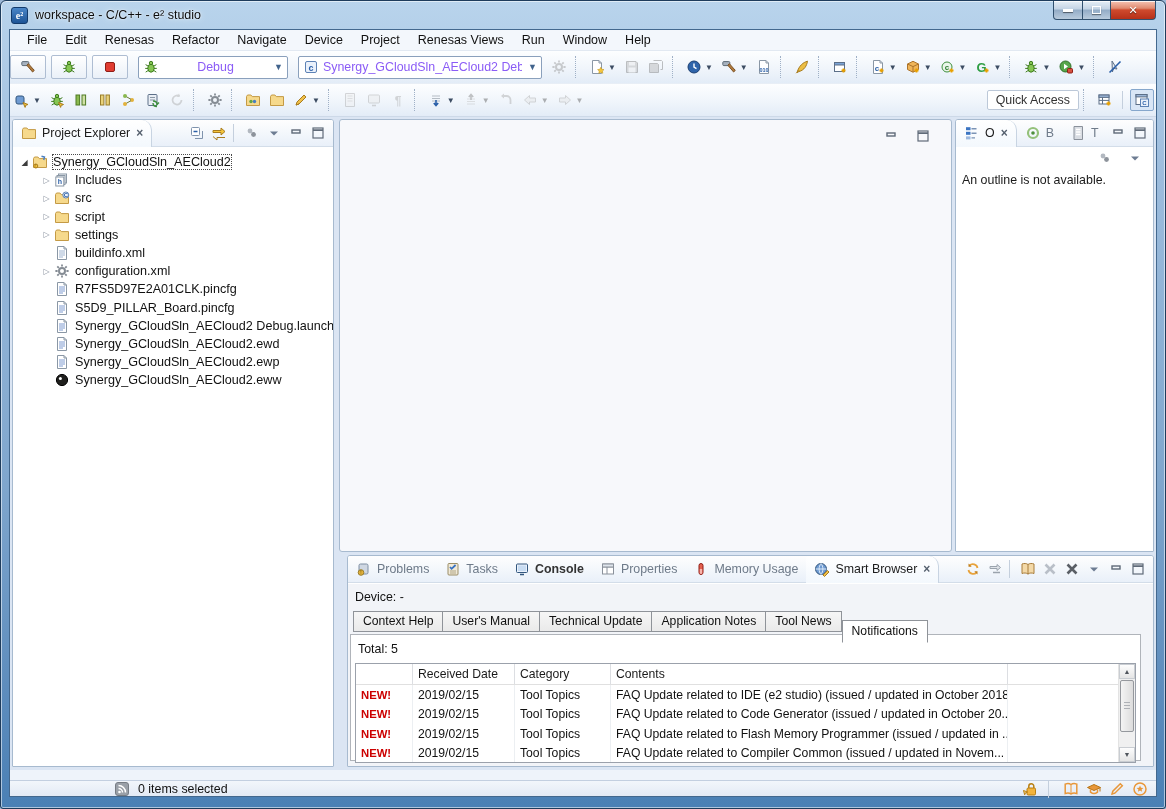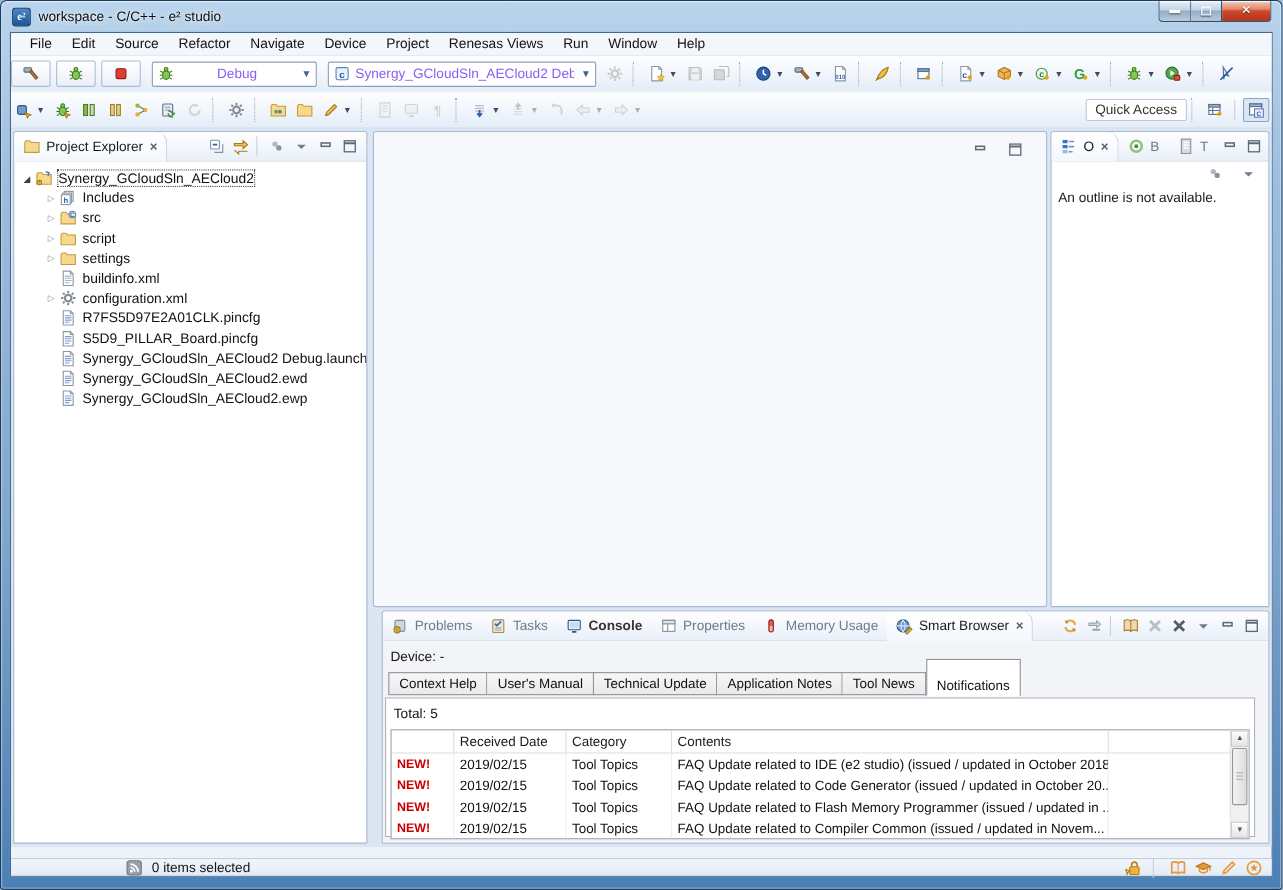--- a/index.html
+++ b/index.html
@@ -77,21 +77,21 @@
   .outline-toolbar { height:22px; display:flex; justify-content:flex-end; align-items:center; padding-right:6px; gap:6px; }
   .outline-msg { font-size:12.4px; color:#1a1a1a; padding:4px 6px; }
 
   .bottom-view { left:337px; top:438px; right:2px; bottom:3px; }
   .bv-content { position:absolute; top:28px; left:0; right:0; bottom:0; background:#f2f4f8; padding:4px 10px 6px 3px; }
   .device-label { font-size:12.4px; color:#111; padding:2px 0 5px 4px; }
   .subtabs { display:flex; align-items:flex-end; height:23px; padding-left:2px; position:relative; z-index:2; }
   .subtab { font-size:12.2px; color:#111; background:linear-gradient(180deg,#f6f6f6,#eaeaea); border:1px solid #8f9399; border-left:none;
     padding:2px 9px 3px; height:21px; }
   .subtab:first-child { border-left:1px solid #8f9399; }
-  .subtab.active { background:#fff; height:34px; border-bottom:1px solid #fff; position:relative; top:1px; border-left:1px solid #8f9399; padding-top:16px; }
+  .subtab.active { background:#fff; height:23px; border-bottom:1px solid #fff; position:relative; top:11px; border-left:1px solid #8f9399; padding-top:3px; }
   .groupbox { position:absolute; left:2px; right:12px; top:50px; bottom:5px; background:#fff; border:1px solid #b0b4ba; }
   .total-label { font-size:12.4px; color:#111; padding:7px 0 6px 7px; }
   .ntable { position:absolute; left:4px; right:4px; top:28px; height:100px; border:1px solid #9ba1ab; background:#fff; overflow:hidden; }
   .trow { display:flex; height:19.5px; align-items:center; }
   .trow.head { height:21px; border-bottom:1px solid #e0e0e0; }
   .tcell { padding:0 5px; font-size:12.2px; color:#111; white-space:nowrap; overflow:hidden; border-right:1px solid #eceff2; height:100%; display:flex; align-items:center; }
   .trow.head .tcell { border-right:1px solid #dcdee2; color:#1a1a1a; }
   .c-badge { width:57px; flex:none; }
   .c-date { width:102px; flex:none; }
   .c-cat { width:96px; flex:none; }
@@ -131,21 +131,21 @@
         <div class="win-btn close">
           <span class="glyph">✕</span>
         </div>
       </div>
   </div>
 
   <div class="client">
     <div class="menubar">
         <span class="menu-item">File</span>
         <span class="menu-item">Edit</span>
-        <span class="menu-item">Source</span>
+        <span class="menu-item">Renesas</span>
         <span class="menu-item">Refactor</span>
         <span class="menu-item">Navigate</span>
         <span class="menu-item">Device</span>
         <span class="menu-item">Project</span>
         <span class="menu-item">Renesas Views</span>
         <span class="menu-item">Run</span>
         <span class="menu-item">Window</span>
         <span class="menu-item">Help</span>
       </div>
     <div class="toolbar tb1">
@@ -733,20 +733,30 @@
             <div class="tree-row" style="padding-left: 28px;">
               <span class="twisty"></span>
               <span class="tree-icon">
                 <svg viewBox="0 0 16 16" width="16" height="16">
                   <path d="M3.5 1.5h6.5l2.5 2.5v10.5h-9z" fill="#fff" stroke="#8a97a5"></path>
                   <path d="M10 1.5V4h2.5" fill="none" stroke="#8a97a5"></path>
                   <path d="M5 6h6M5 8h6M5 10h6M5 12h4" stroke="#7f9bd0"></path>
                 </svg>
               </span>
               <span class="tree-label">Synergy_GCloudSln_AECloud2.ewp</span>
+            </div>
+            <div class="tree-row" style="padding-left: 28px;">
+              <span class="twisty"></span>
+              <span class="tree-icon">
+                <svg viewBox="0 0 16 16" width="16" height="16">
+                  <circle cx="8" cy="8" r="5.6" fill="#1f1f1d" stroke="#000"></circle>
+                  <circle cx="6.4" cy="6.4" r="1.5" fill="#fff"></circle>
+                </svg>
+              </span>
+              <span class="tree-label">Synergy_GCloudSln_AECloud2.eww</span>
             </div>
           </div>
       </div>
 
       <div class="editor-area">
         <div class="corner-tools">
             <span class="tb-icon">
               <span class="icon16">
                 <svg viewBox="0 0 16 16" width="16" height="16">
                   <rect x="4" y="5" width="8" height="3" fill="none" stroke="#5f6a78" stroke-width="1.4"></rect>

